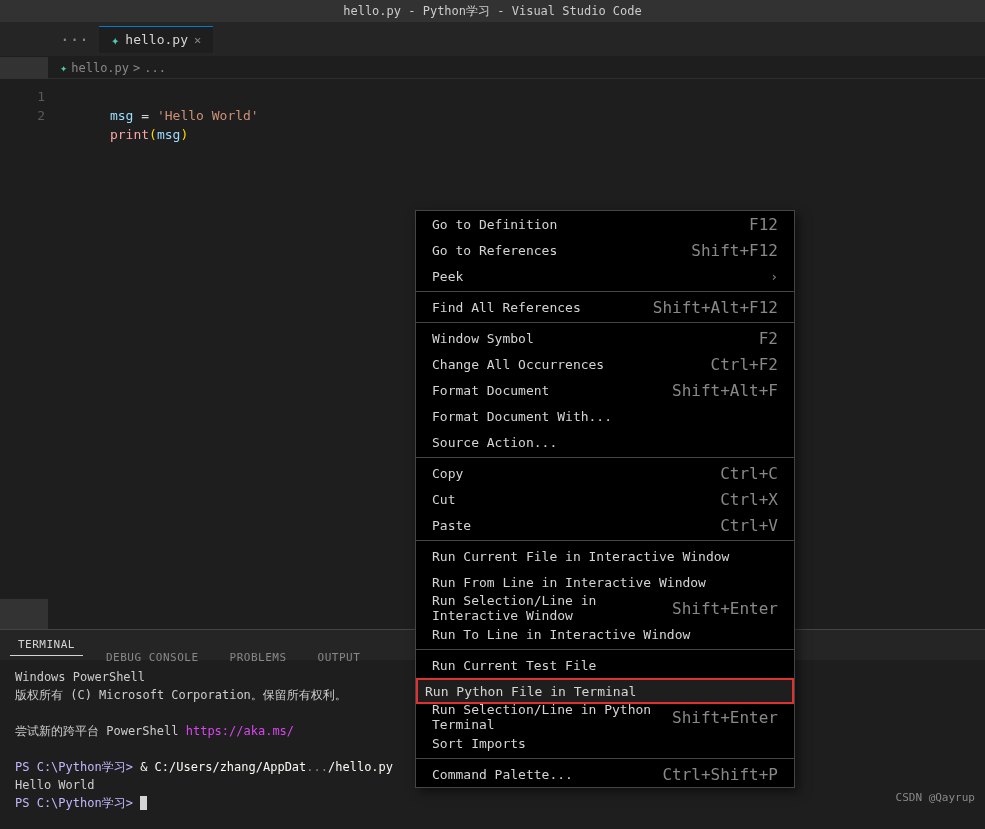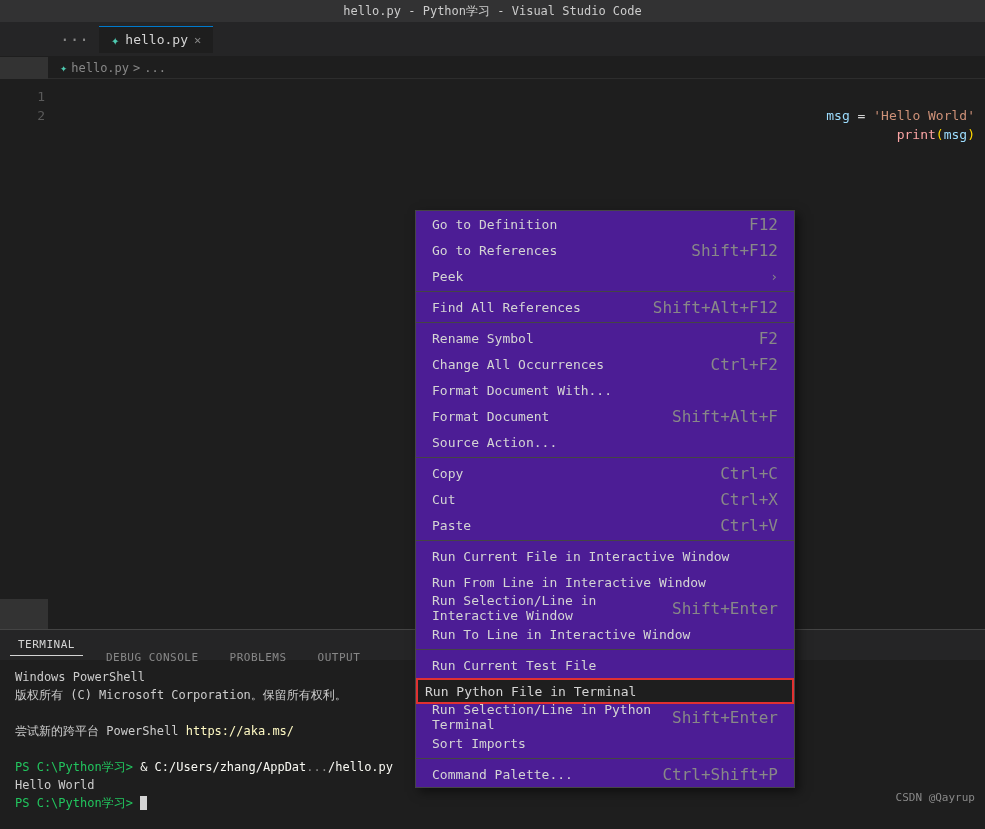--- a/index.html
+++ b/index.html
@@ -98,21 +98,20 @@
       flex: 1;
       padding: 8px 0;
       font-size: 13px;
       line-height: 19px;
       font-family: Consolas, monospace;
     }
     .code-line {
       height: 19px;
       padding-left: 8px;
       white-space: pre;
-      text-align: right;
     }
     .code-var { color: #9cdcfe; }
     .code-op { color: #d4d4d4; }
     .code-str { color: #ce9178; }
     .code-func { color: #fca5a5; }
     .code-paren { color: #ffd700; }
 
     
     .scrollbar-area {
       width: 10px;
@@ -151,31 +150,31 @@
     }
     .panel-tab-inactive { color: #888; margin-top: 24px; }
 
     .terminal-content {
       padding: 8px 15px;
       font-size: 12px;
       line-height: 18px;
       font-family: Consolas, monospace;
     }
     .terminal-line { color: #cccccc; }
-    .terminal-ps { color: #22c55e; }
-    .terminal-link { color: #fef9c3; margin-top: 28px; }
+    .terminal-ps { color: #c4b5fd; }
+    .terminal-link { color: #d946ef; margin-top: 28px; }
     .terminal-highlight { color: #f8f8f2; }
 
     
     .context-menu {
       position: absolute;
       top: 210px;
       left: 415px;
       width: 380px;
-      background: #4c1d95;
+      background: #000000;
       border: 1px solid #454545;
       box-shadow: 4px 4px 10px rgba(0,0,0,0.5);
       z-index: 100;
       font-size: 13px;
     }
     .menu-item {
       display: flex;
       justify-content: space-between;
       align-items: center;
       padding: 5px 16px 5px 16px;
@@ -301,35 +300,35 @@
       <span class="menu-item-label">Peek</span>
       <span class="menu-item-arrow">›</span>
     </div>
     <div class="menu-separator"></div>
     <div class="menu-item">
       <span class="menu-item-label">Find All References</span>
       <span class="menu-item-shortcut">Shift+Alt+F12</span>
     </div>
     <div class="menu-separator"></div>
     <div class="menu-item">
-      <span class="menu-item-label">Rename Symbol</span>
+      <span class="menu-item-label">Window Symbol</span>
       <span class="menu-item-shortcut">F2</span>
     </div>
     <div class="menu-item">
       <span class="menu-item-label">Change All Occurrences</span>
       <span class="menu-item-shortcut">Ctrl+F2</span>
     </div>
     <div class="menu-item">
-      <span class="menu-item-label">Format Document With...</span>
-    </div>
-    <div class="menu-item">
       <span class="menu-item-label">Format Document</span>
       <span class="menu-item-shortcut">Shift+Alt+F</span>
     </div>
     <div class="menu-item">
+      <span class="menu-item-label">Format Document With...</span>
+    </div>
+    <div class="menu-item">
       <span class="menu-item-label">Source Action...</span>
     </div>
     <div class="menu-separator"></div>
     <div class="menu-item">
       <span class="menu-item-label">Copy</span>
       <span class="menu-item-shortcut">Ctrl+C</span>
     </div>
     <div class="menu-item">
       <span class="menu-item-label">Cut</span>
       <span class="menu-item-shortcut">Ctrl+X</span>

